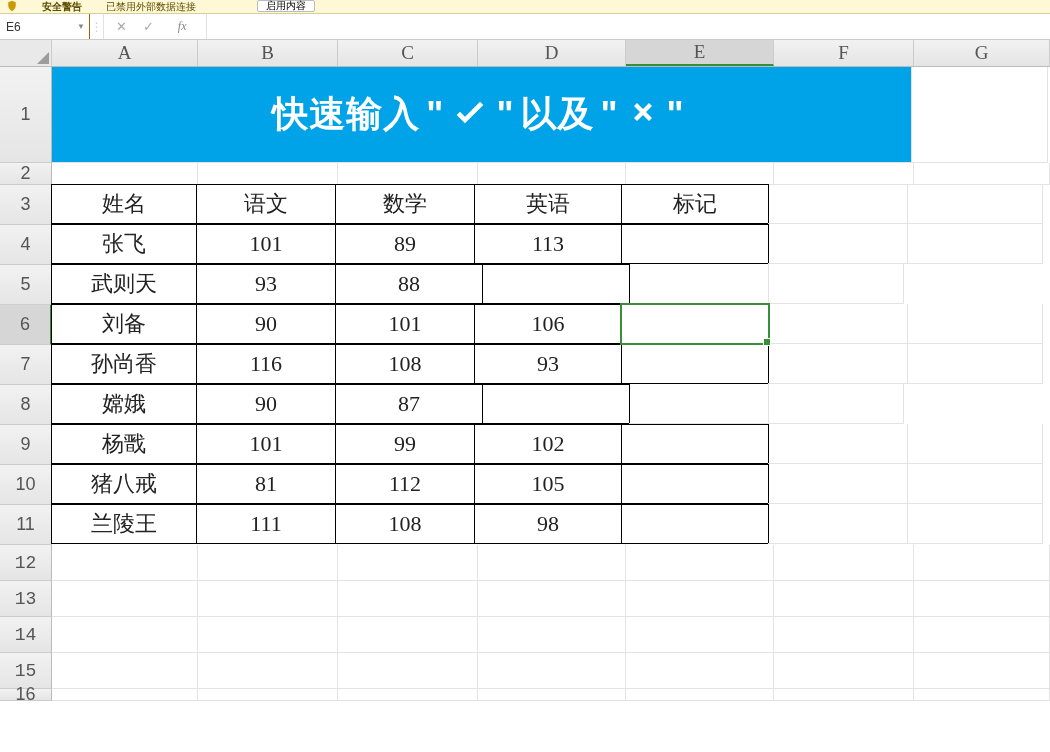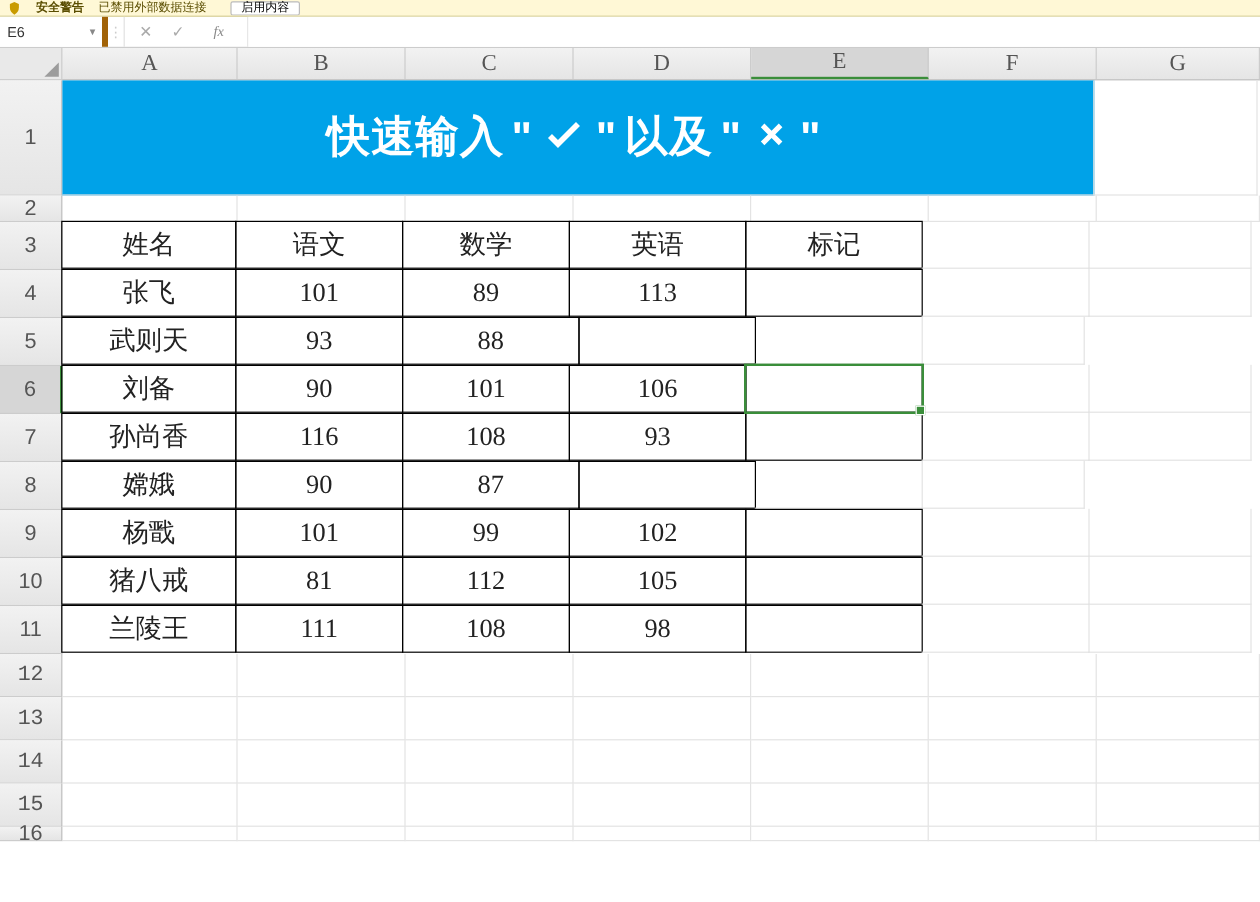--- a/index.html
+++ b/index.html
@@ -10,57 +10,57 @@
       height: 752px;
       overflow: hidden;
     }
     
     .warn-bar {
       height: 14px;
       width: 100%;
       background: #FFF8D6;
       border-bottom: 1px solid #d6cf9a;
       display: flex;
-      align-items: flex-end;
+      align-items: flex-start;
       font-size: 10px;
       color: #5a4d00;
       padding-left: 6px;
-      gap: 12px;
+      gap: 24px;
       overflow: hidden;
     }
     .warn-bar .shield-icon {
       width: 12px; height: 12px;
       display: inline-flex;
       align-items: center;
       justify-content: center;
       color: #C99B00;
     }
     .warn-bar .warn-btn {
       background: #fff;
       border: 1px solid #bbb;
       border-radius: 2px;
       padding: 0 8px;
       font-size: 10px;
       height: 12px;
       line-height: 10px;
-      margin-left: 8px;
+      margin-left: 37px;
     }
     
     .fx-bar {
       display: flex;
       align-items: center;
       height: 26px;
       border-bottom: 1px solid #ccc;
       font-size: 12px;
       color: #333;
     }
     .name-box {
       width: 90px;
       height: 100%;
-      border-right: 5px solid #a16207;
+      border-right: 1px solid #a16207;
       display: flex;
       align-items: center;
       padding: 0 6px;
       position: relative;
       background: #fff;
     }
     .name-box .dd {
       position: absolute;
       right: 4px;
       color: #888;

